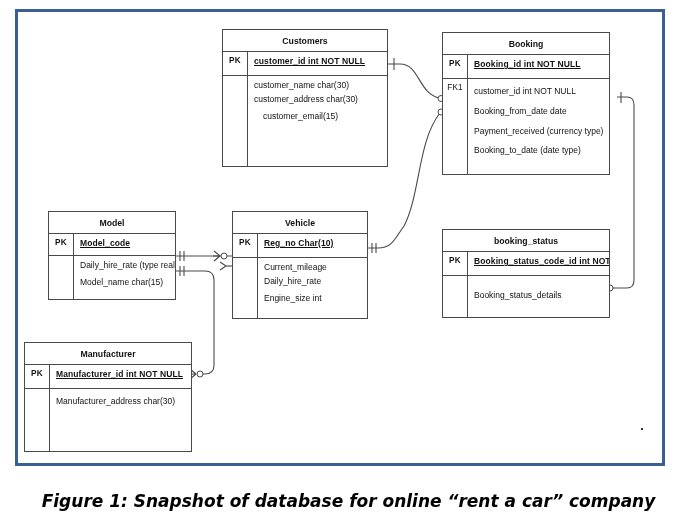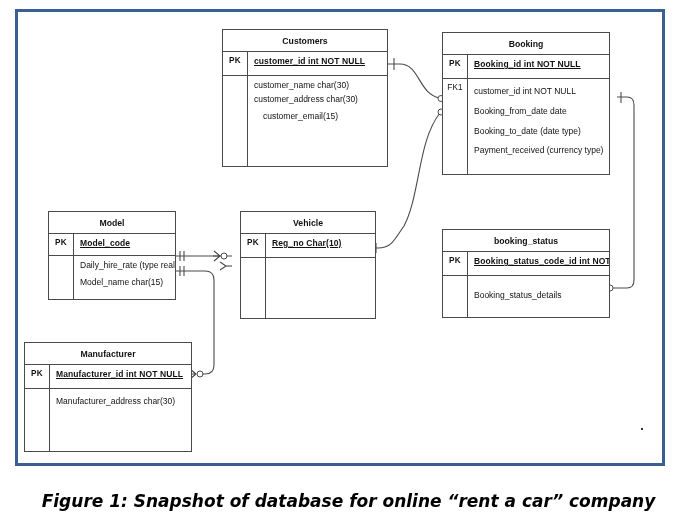--- a/index.html
+++ b/index.html
@@ -194,22 +194,22 @@
       <div class="key-col">PK</div>
       <div class="attr-col">
         <div class="attr pk-attr">Booking_id int NOT NULL</div>
       </div>
     </div>
     <div class="ent-section" style="height:96px;">
       <div class="key-col fk">FK1</div>
       <div class="attr-col">
         <div class="attr spaced">customer_id int NOT NULL</div>
         <div class="attr spaced">Booking_from_date date</div>
+        <div class="attr spaced">Payment_received  (currency type)</div>
         <div class="attr spaced">Booking_to_date (date type)</div>
-        <div class="attr spaced">Payment_received  (currency type)</div>
       </div>
     </div>
   </div>
 
   <div class="entity" style="left:48px; top:211px; width:128px; height:89px;">
     <div class="ent-title" style="height:22px;">Model</div>
     <div class="ent-section bordered" style="height:22px;">
       <div class="key-col">PK</div>
       <div class="attr-col">
         <div class="attr pk-attr">Model_code</div>
@@ -217,30 +217,35 @@
     </div>
     <div class="ent-section" style="height:44px;">
       <div class="key-col"></div>
       <div class="attr-col">
         <div class="attr">Daily_hire_rate (type real)</div>
         <div class="attr spaced">Model_name char(15)</div>
       </div>
     </div>
   </div>
 
-  <div class="entity" style="left:240px; top:211px; width:136px; height:108px;">
+  <div class="entity" style="left:232px; top:211px; width:136px; height:108px;">
     <div class="ent-title" style="height:22px;">Vehicle</div>
     <div class="ent-section bordered" style="height:24px;">
       <div class="key-col">PK</div>
       <div class="attr-col">
         <div class="attr pk-attr">Reg_no Char(10)</div>
       </div>
     </div>
     <div class="ent-section" style="height:61px;">
       <div class="key-col"></div>
+      <div class="attr-col">
+        <div class="attr">Current_mileage</div>
+        <div class="attr">Daily_hire_rate</div>
+        <div class="attr spaced">Engine_size int</div>
+      </div>
     </div>
   </div>
 
   <div class="entity" style="left:442px; top:229px; width:168px; height:89px;">
     <div class="ent-title" style="height:22px;">booking_status</div>
     <div class="ent-section bordered" style="height:24px;">
       <div class="key-col">PK</div>
       <div class="attr-col">
         <div class="attr pk-attr">Booking_status_code_id int NOT NUL</div>
       </div>

